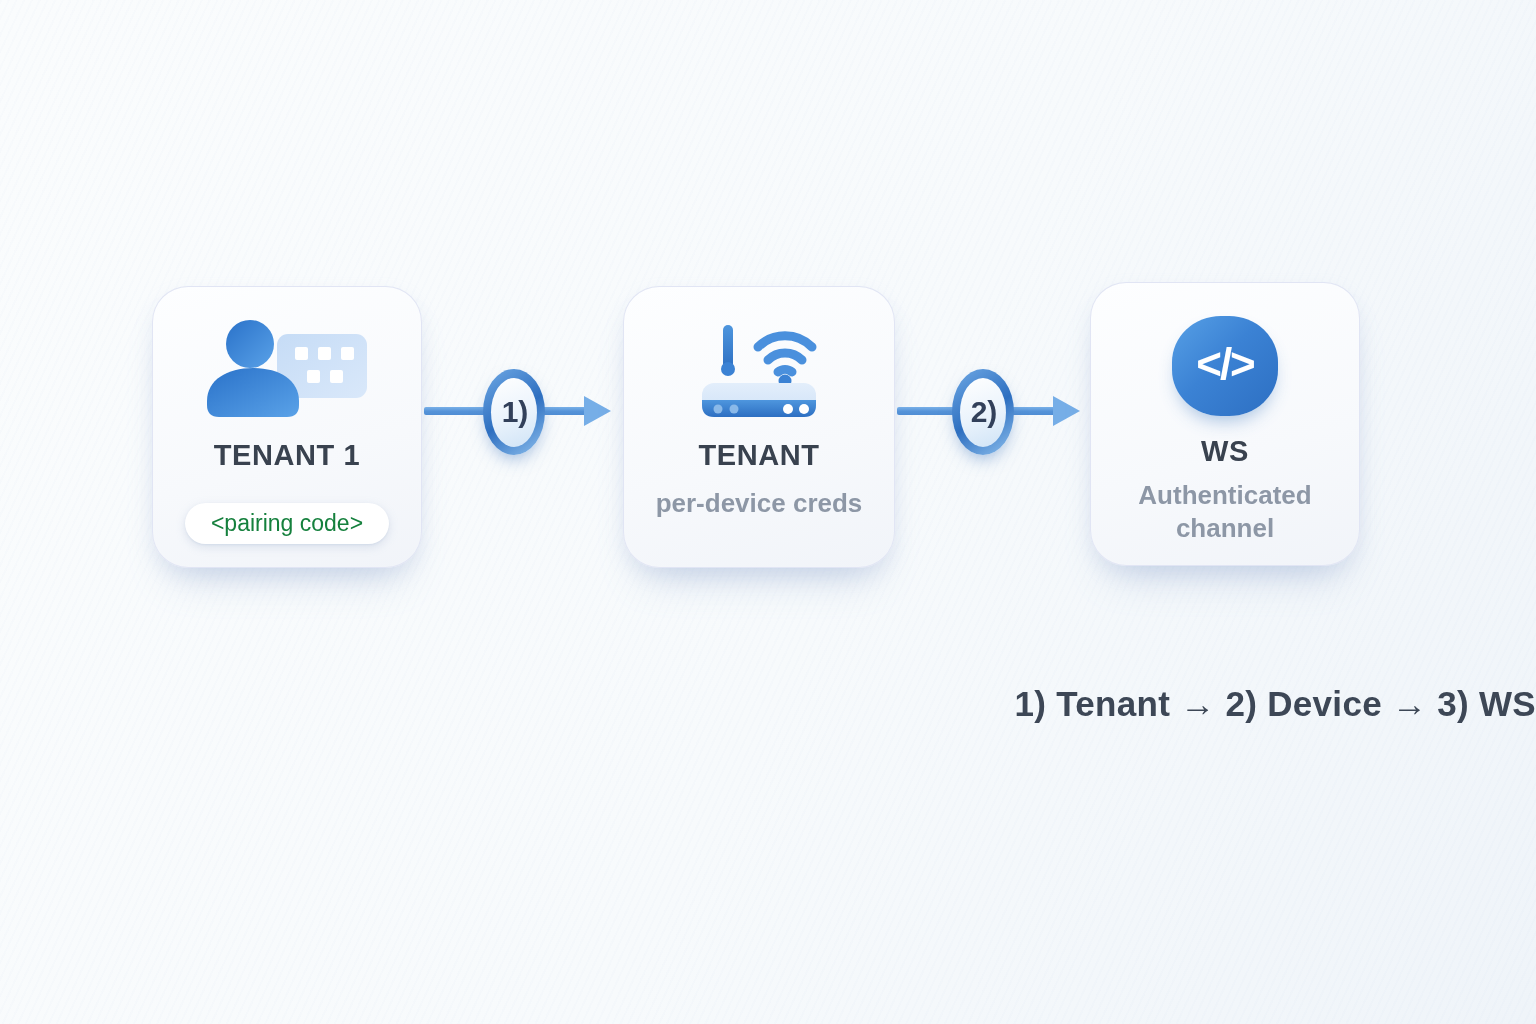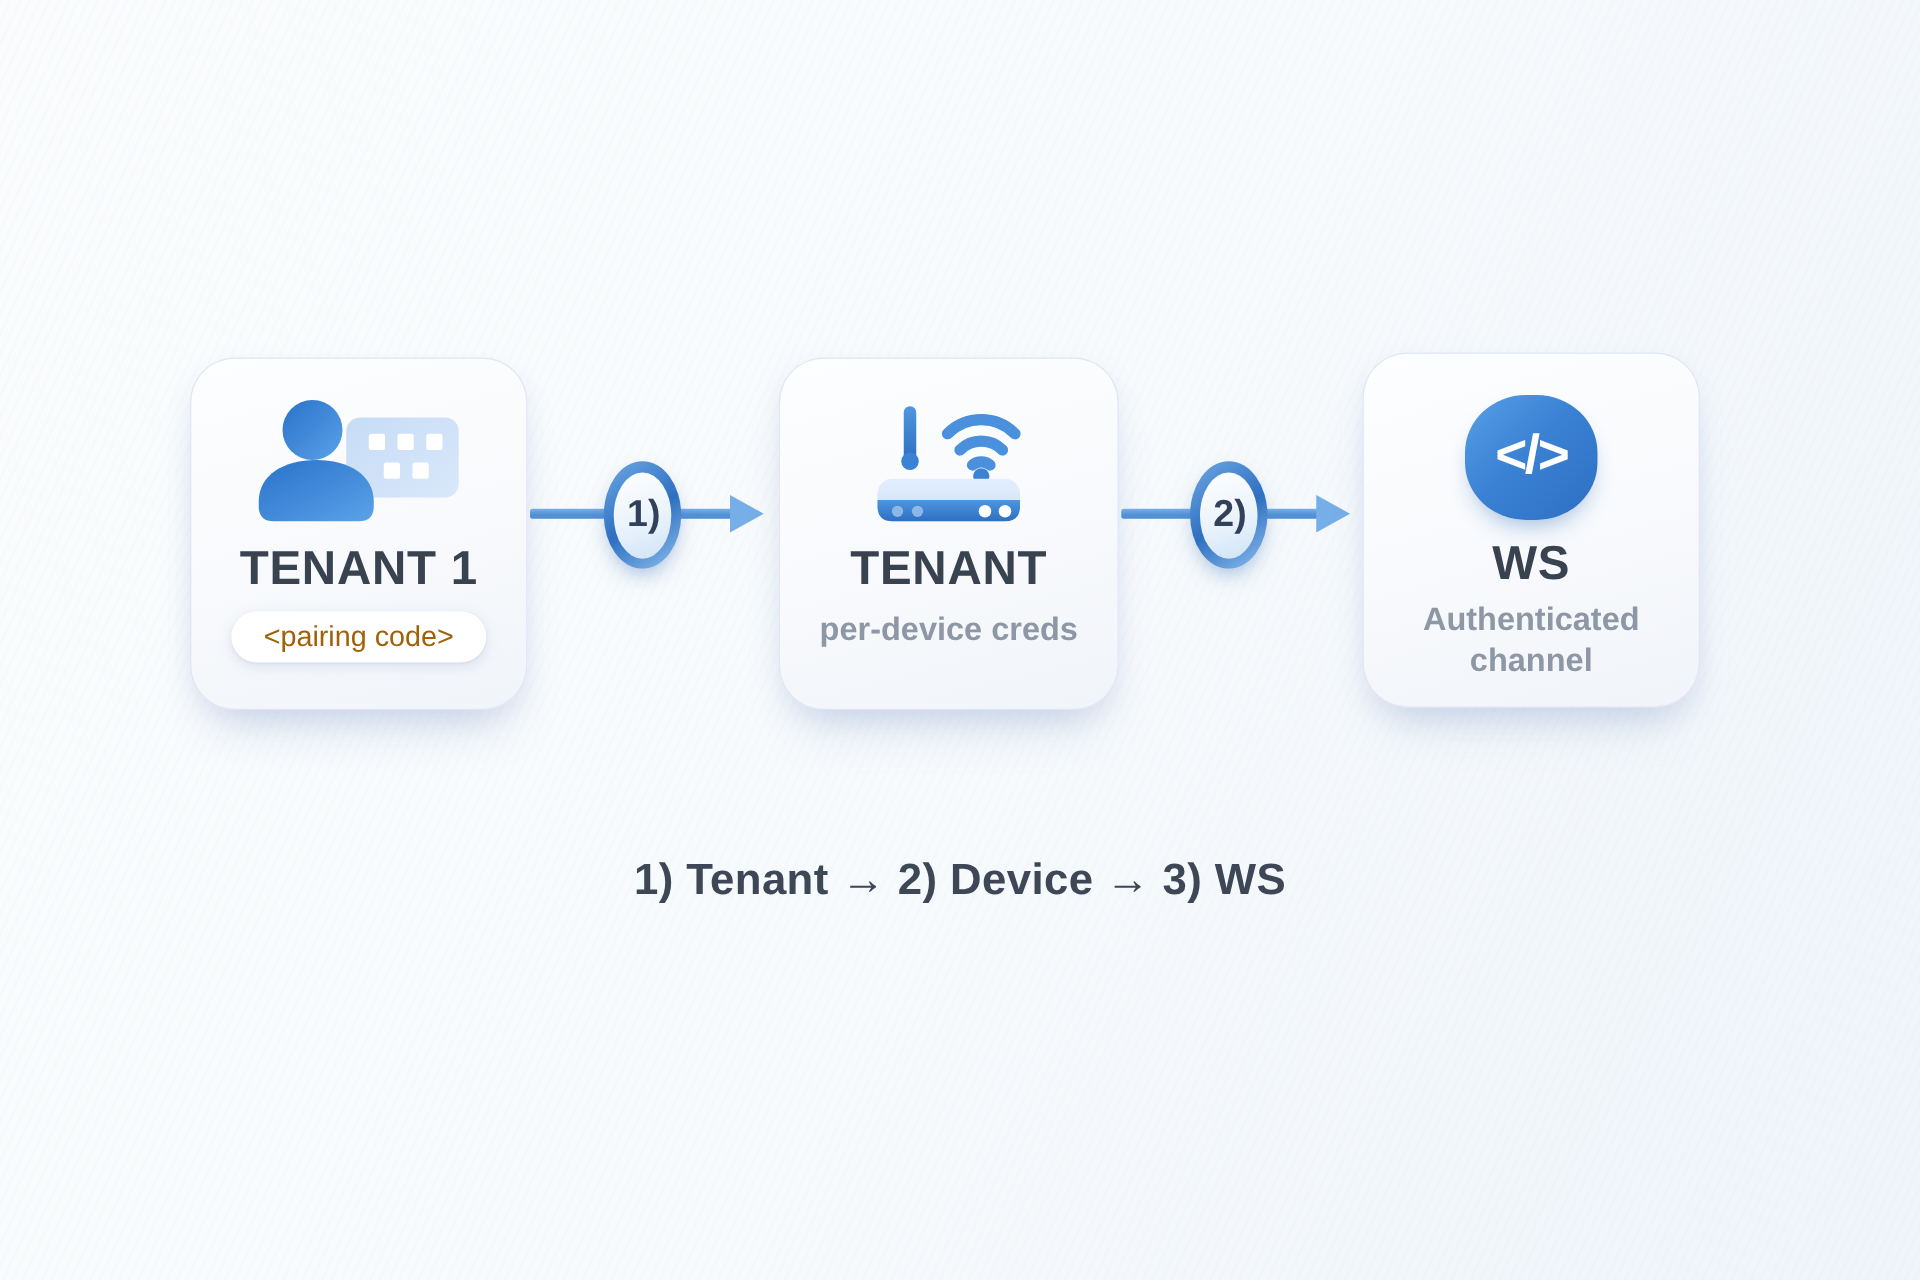--- a/index.html
+++ b/index.html
@@ -28,35 +28,35 @@
   }
   .card-tenant { left: 152px; top: 286px; }
   .card-device { left: 623px; top: 286px; width: 272px; }
   .card-ws     { left: 1090px; top: 282px; height: 284px; }
 
   .icon-area {
     height: 134px; margin-top: 16px;
     display: flex; align-items: center; justify-content: center;
   }
   .node-title {
-    font-size: 38px; font-weight: 800; letter-spacing: 0.6px;
+    font-size: 29px; font-weight: 800; letter-spacing: 0.6px;
     color: #39424f; line-height: 32px; margin-top: 2px;
   }
   .node-subtitle {
     font-size: 26px; font-weight: 700; color: #8d97a6;
     margin-top: 16px; text-align: center; line-height: 33px;
   }
   .node-subtitle.wrap { width: 190px; margin-top: 12px; }
   .pill {
-    margin-top: 18px;
+    margin-top: 32px;
     background: #ffffff;
     border-radius: 22px;
     padding: 7px 26px;
     box-shadow: 0 3px 10px rgba(150,170,200,0.28), 0 1px 2px rgba(150,170,200,0.18);
-    font-size: 23px; font-weight: 500; color: #a16207;
+    font-size: 23px; font-weight: 500; color: #15803d;
     white-space: nowrap;
   }
   
   .squircle {
     width: 106px; height: 100px;
     border-radius: 46%;
     background: linear-gradient(135deg, #57a0e6 0%, #3b82d4 45%, #2d6fc2 100%);
     box-shadow: 0 10px 18px -6px rgba(60,120,190,0.45);
     display: flex; align-items: center; justify-content: center;
   }
@@ -95,21 +95,21 @@
     background: linear-gradient(160deg, #ffffff 0%, #eaf3fc 55%, #cfe3f6 100%);
     display: flex; align-items: center; justify-content: center;
   }
   .badge-label {
     font-size: 30px; font-weight: 800; color: #32405a;
     transform: translateX(1px);
   }
   
   .caption {
     position: absolute; top: 684px; left: 0; right: 0;
-    text-align: center;
+    text-align: right;
     font-size: 35px; font-weight: 700; color: #3d4756;
     letter-spacing: 0.3px;
   }
 </style>
 </head>
 <body>
 
 <div class="stage">
 
   <div class="card card-tenant">

